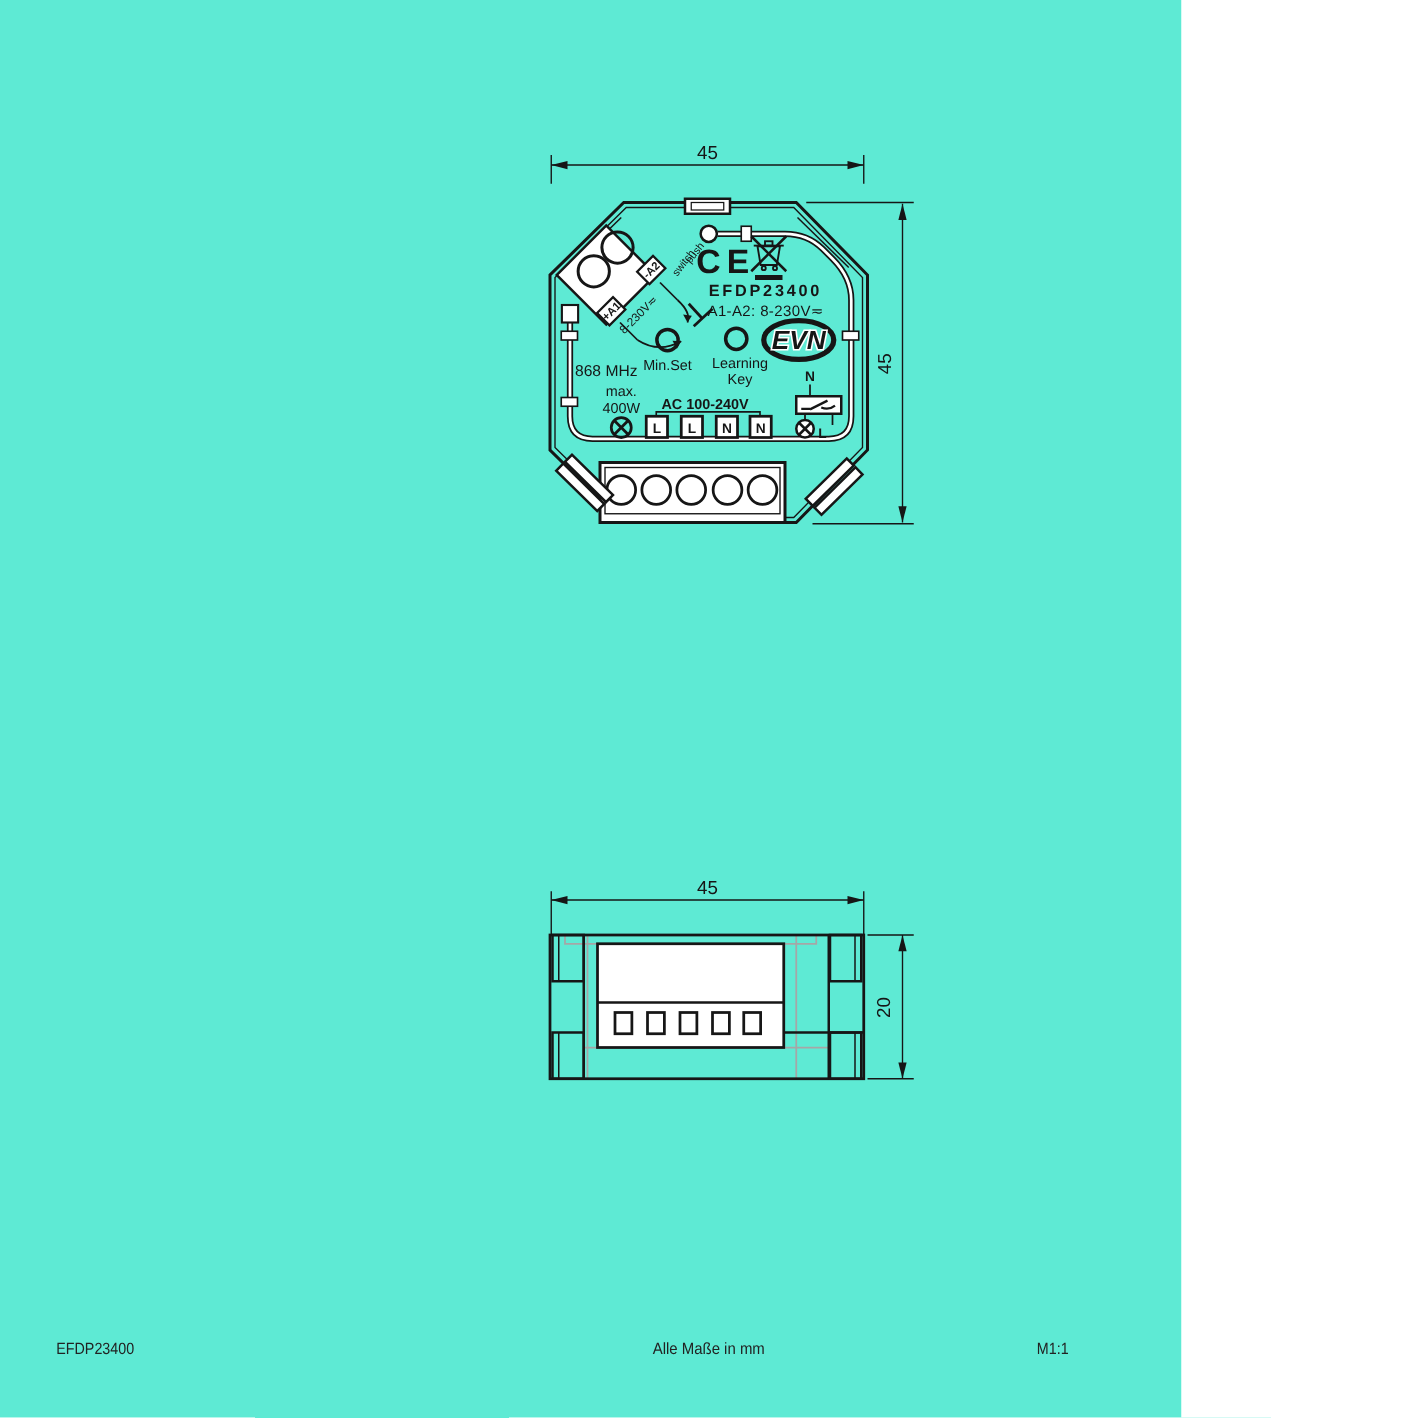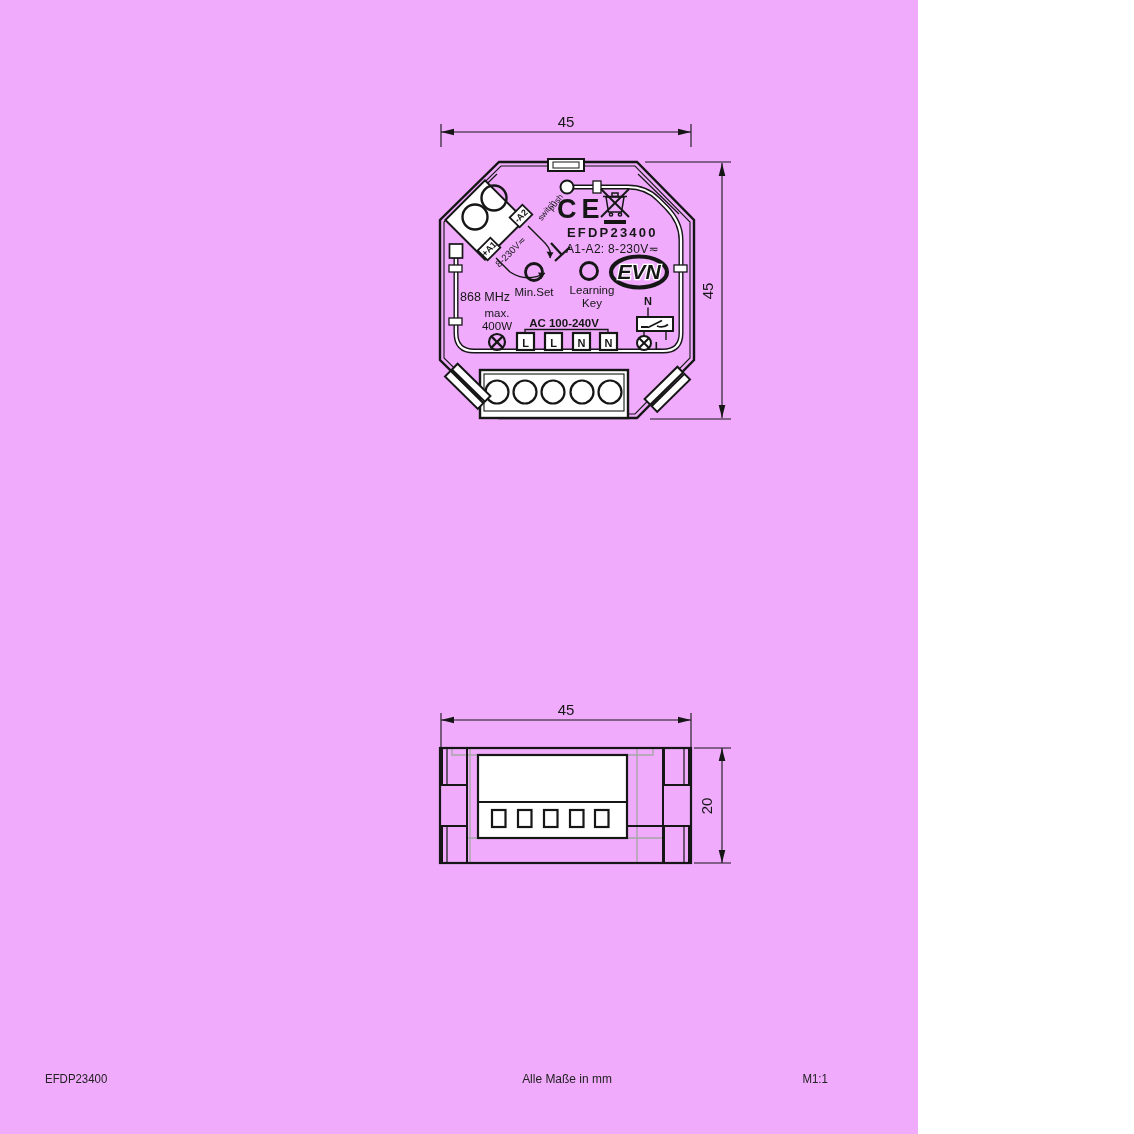--- a/index.html
+++ b/index.html
@@ -1,17 +1,17 @@
 <!DOCTYPE html>
 <html><head>
 <meta charset="utf-8">
 <style>
   html,body{margin:0;padding:0;background:#fff;}
-  #page{position:relative;width:918px;height:1134px;background:#f0abfc;overflow:hidden;
-        font-family:"Liberation Sans","DejaVu Sans",sans-serif;}
+  #page{position:relative;width:918px;height:1134px;background:#5eead4;overflow:hidden;
+        font-family:"Liberation Sans","DejaVu Sans",sans-serif;padding-left:27px;}
   svg{position:absolute;left:0;top:0;}
   svg text{font-family:"Liberation Sans","DejaVu Sans",sans-serif;fill:#161616;}
   .footer-txt{position:absolute;top:1071px;font-size:13px;color:#222;
               font-family:"Liberation Sans","DejaVu Sans",sans-serif;}
   #footer-left{left:45px;transform:scaleX(.88);transform-origin:left center;}
   #footer-center{left:0;width:1134px;text-align:center;transform:scaleX(.92);transform-origin:center;}
   #footer-right{right:90px;transform:scaleX(.88);transform-origin:right center;}
 </style>
 </head>
 <body>

